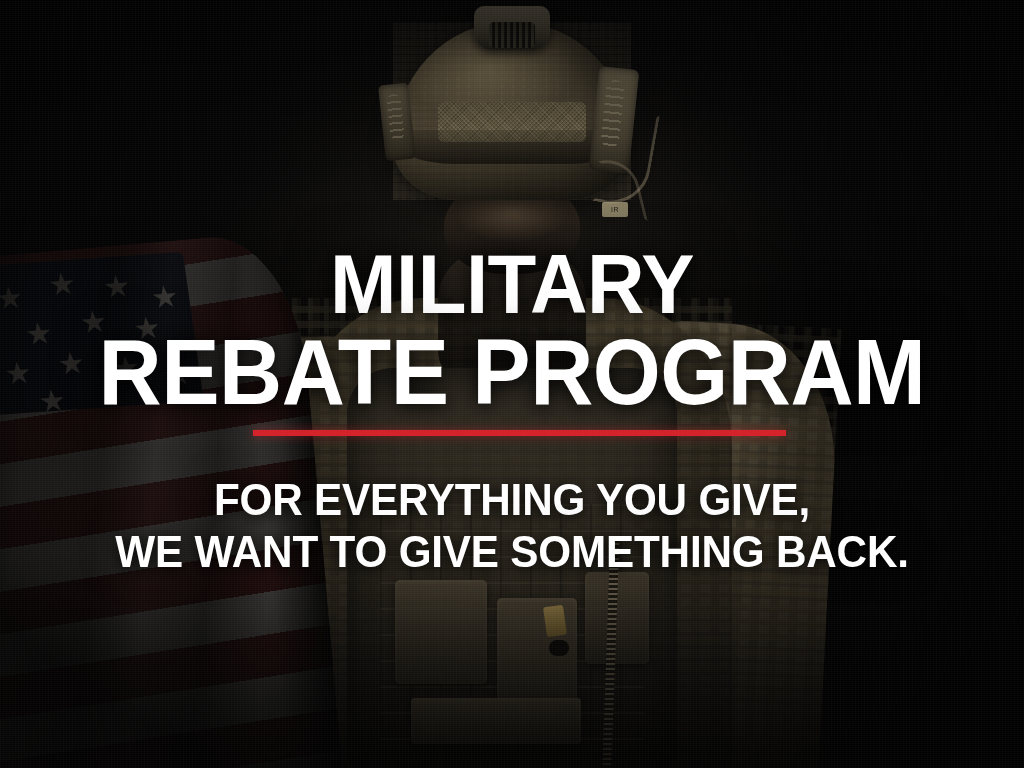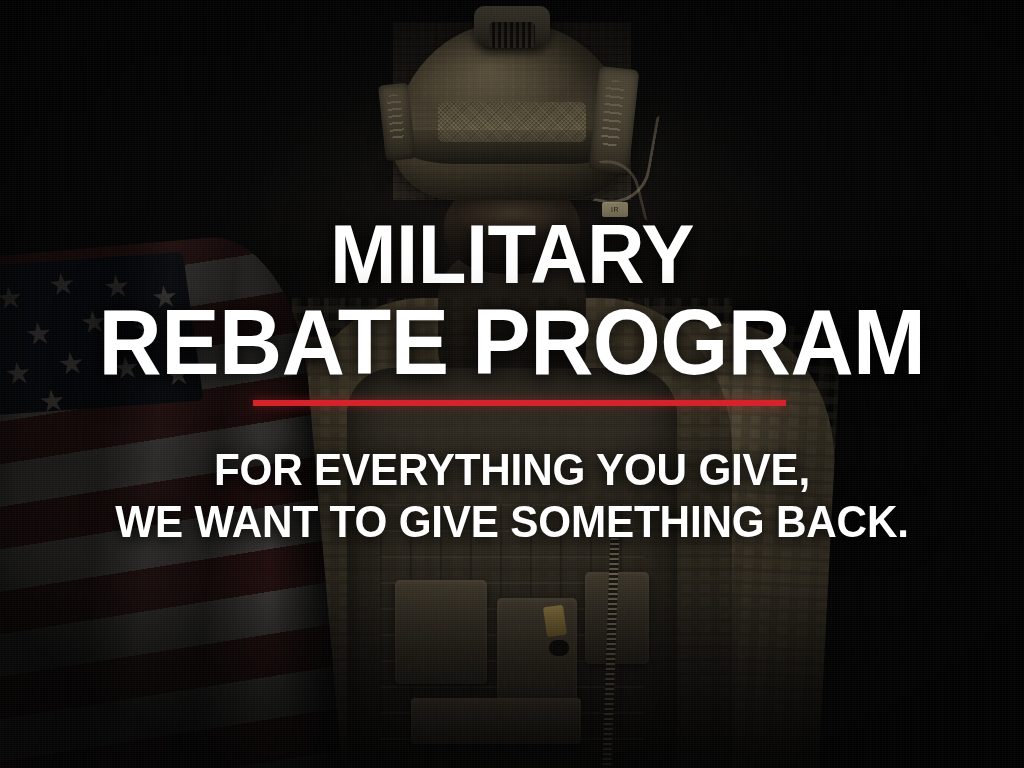--- a/index.html
+++ b/index.html
@@ -330,20 +330,21 @@
     position:absolute; left:0; right:0; top:190px; height:390px;
     background:linear-gradient(180deg, rgba(0,0,0,0) 0%, rgba(0,0,0,.36) 22%,
                                         rgba(0,0,0,.40) 70%, rgba(0,0,0,0) 100%);
   }
 
   
   .overlay {
     position:absolute; inset:0;
     display:flex; flex-direction:column; align-items:center;
     text-align:center;
+    margin-top:30px;
   }
   .headline {
     color:#ffffff;
     font-weight:700;
     letter-spacing:-0.5px;
     line-height:.92;
     text-shadow:0 2px 18px rgba(0,0,0,.85), 0 0 48px rgba(0,0,0,.55);
     text-transform:uppercase;
     font-stretch:condensed;
   }

